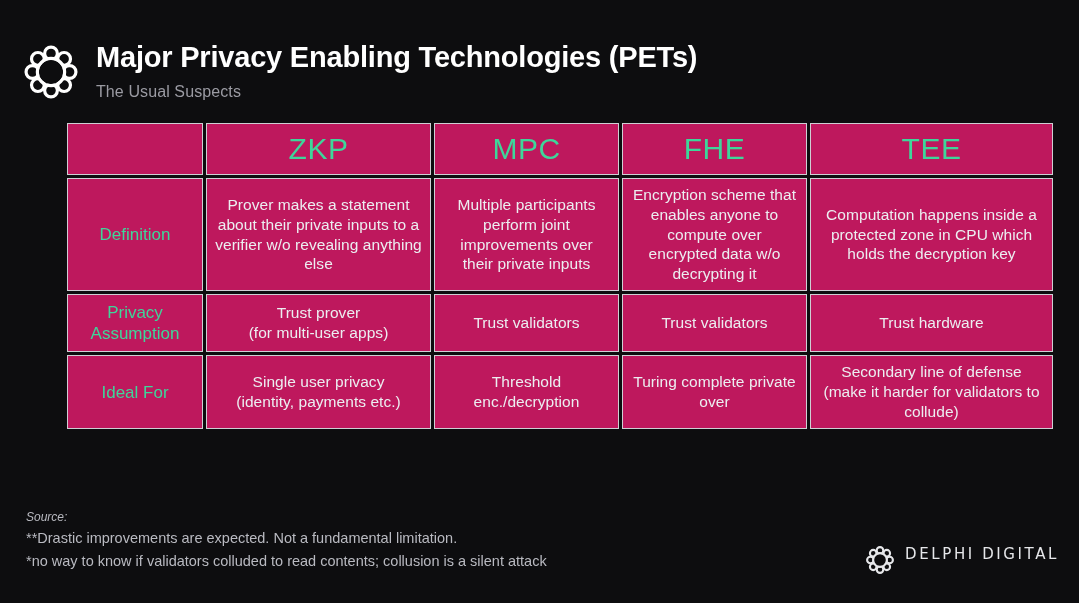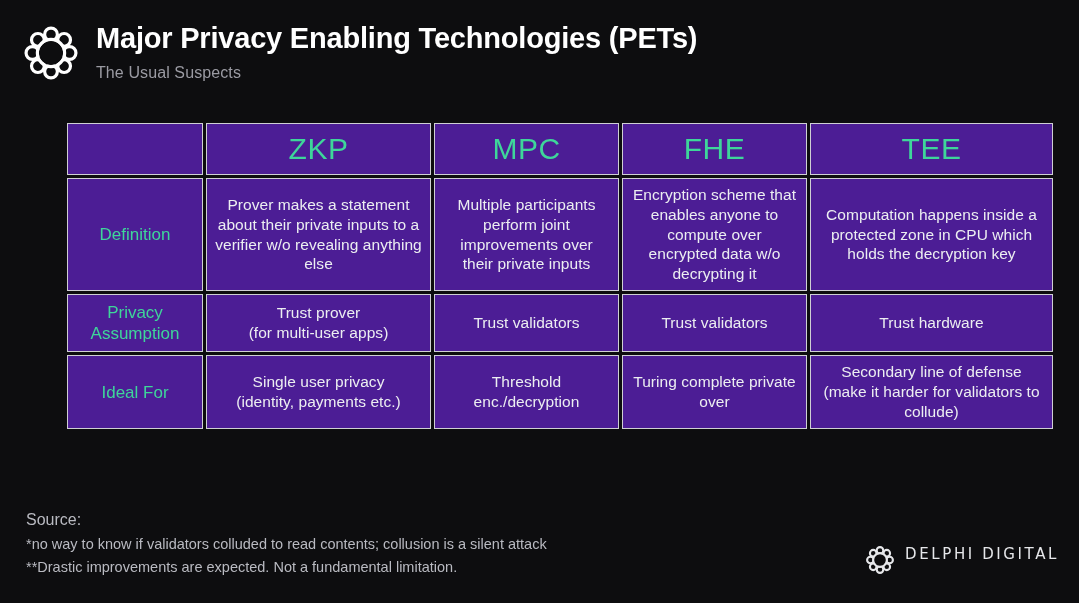--- a/index.html
+++ b/index.html
@@ -22,21 +22,21 @@
     width: 1079px;
     height: 603px;
     background: #0d0d0f;
     padding: 0;
   }
 
   
   .header {
     display: flex;
     align-items: flex-start;
-    padding: 20px 0 0 22px;
+    padding: 39px 0 0 22px;
     height: 100px;
   }
 
   .brand-mark {
     width: 58px;
     height: 58px;
     flex: 0 0 58px;
     margin-top: 4px;
   }
   .brand-mark svg { display: block; width: 58px; height: 58px; }
@@ -72,21 +72,21 @@
   }
 
   table.pets {
     border-collapse: separate;
     border-spacing: 3px;
     width: 974px;
     table-layout: fixed;
   }
 
   table.pets td, table.pets th {
-    background: #4c1d95;
+    background: #be185d;
     border: 1px solid #cfcfd4;
     vertical-align: middle;
     text-align: center;
     padding: 6px 8px;
     font-weight: normal;
   }
 
   
   col.c-label { width: 136px; }
   col.c-zkp   { width: 225px; }
@@ -132,23 +132,24 @@
 
   
   .footer {
     position: absolute;
     left: 26px;
     top: 508px;
     width: 1030px;
   }
 
   .source-label {
-    font-size: 16px;
+    font-size: 12px;
     color: #b9bac1;
     line-height: 1.55;
+    font-style: italic;
   }
 
   .note {
     font-size: 14.5px;
     color: #b9bac1;
     line-height: 1.62;
     white-space: nowrap;
   }
 
   .delphi {
@@ -240,22 +241,22 @@
           <td class="cell">Threshold enc./decryption</td>
           <td class="cell">Turing complete private over</td>
           <td class="cell">Secondary line of defense (make it harder for validators to collude)</td>
         </tr>
       </tbody>
     </table>
   </div>
 
   <div class="footer">
     <div class="source-label">Source:</div>
+    <div class="note">**Drastic improvements are expected. Not a fundamental limitation.</div>
     <div class="note">*no way to know if validators colluded to read contents; collusion is a silent attack</div>
-    <div class="note">**Drastic improvements are expected. Not a fundamental limitation.</div>
   </div>
 
   <div class="delphi">
     <div class="delphi-mark">
       <svg viewBox="0 0 100 100" aria-hidden="true">
         <g fill="none" stroke="#e6e7ea" stroke-width="7" stroke-linecap="round">
           <circle cx="50" cy="18" r="11"></circle>
           <circle cx="72.6" cy="27.4" r="11"></circle>
           <circle cx="82" cy="50" r="11"></circle>
           <circle cx="72.6" cy="72.6" r="11"></circle>

